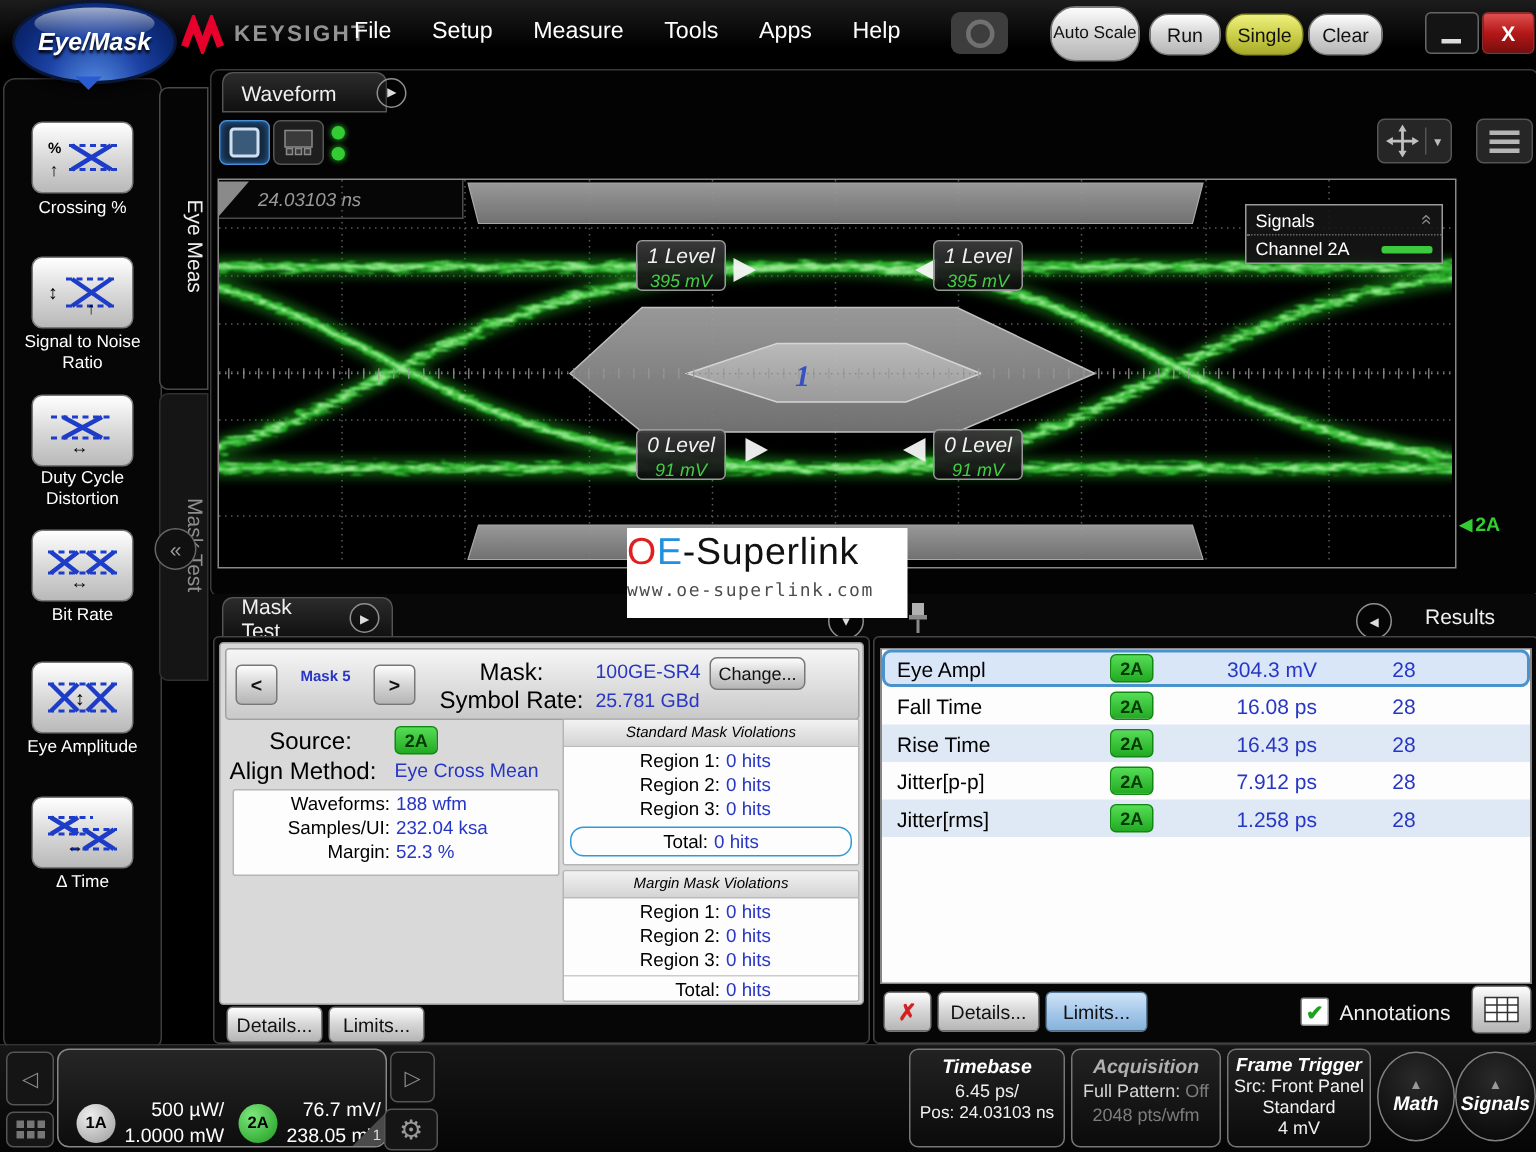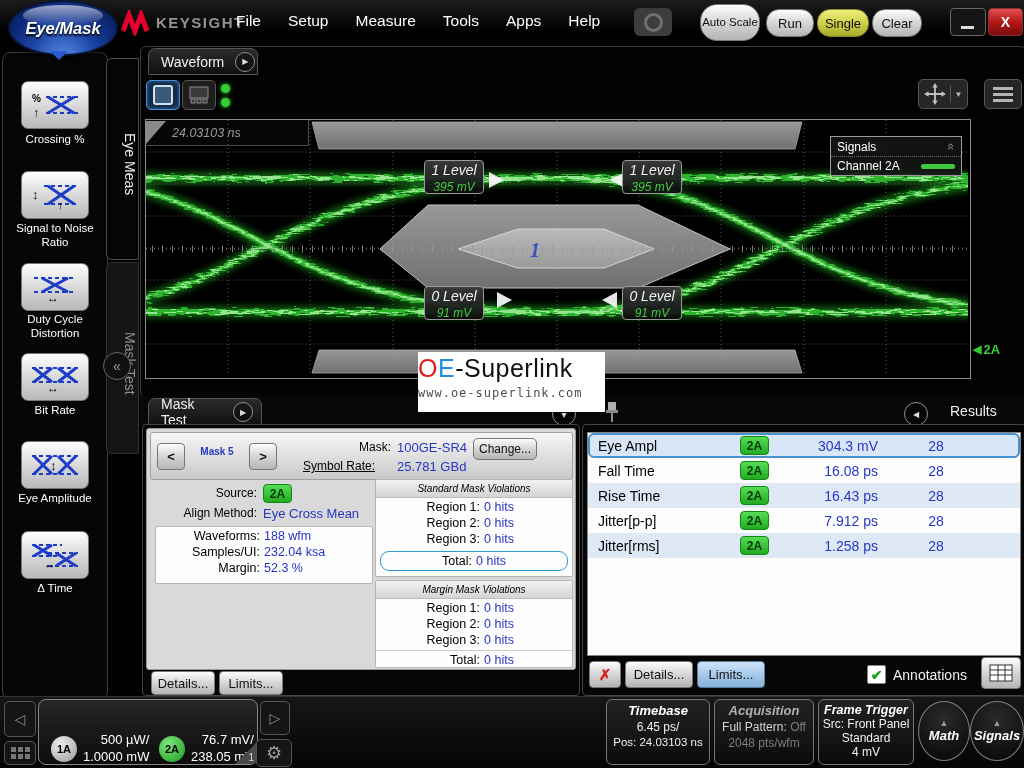--- a/index.html
+++ b/index.html
@@ -34,21 +34,21 @@
   
   .vtab{position:absolute;left:106px;width:33px;display:flex;align-items:flex-start;justify-content:center;
         writing-mode:vertical-rl;font-size:14px;padding-top:10px;box-sizing:border-box;}
   #vtab-eye{top:58px;height:202px;background:#050505;border:1px solid #4a4a4a;border-radius:6px 0 0 6px;color:#eee;}
   #vtab-mask{top:262px;height:192px;background:#151515;border:1px solid #303030;border-radius:6px 0 0 6px;color:#8f8f8f;}
   #collapse{left:103px;top:352px;width:26px;height:26px;border:1px solid #666;border-radius:50%;background:#101010;
         color:#999;font-size:14px;display:flex;align-items:center;justify-content:center;z-index:5;}
   
   #wavepanel{left:140px;top:46px;width:884px;height:350px;background:#030303;border:1px solid #3a3a3a;border-radius:6px;}
   .toptab{background:linear-gradient(#2b2b2b,#101010);border:1px solid #555;border-radius:7px 7px 0 0;
-        display:flex;align-items:center;color:#f0f0f0;font-size:14px;padding:0 8px 0 12px;box-sizing:border-box;gap:11px;}
+        display:flex;align-items:center;color:#f0f0f0;font-size:14px;padding:0 8px 0 12px;box-sizing:border-box;gap:27px;}
   .circlebtn{width:18px;height:18px;border:1px solid #909090;border-radius:50%;display:inline-flex;
         align-items:center;justify-content:center;color:#ddd;font-size:8px;flex:none;background:rgba(0,0,0,.3);}
   .toolbtn{position:absolute;height:28px;border-radius:5px;display:flex;align-items:center;justify-content:center;}
   
   #graph{left:145px;top:119px;width:824px;height:258px;border:1px solid #8a8a8a;background:#000;}
   .lvlbox{position:absolute;width:60px;height:34px;border:1px solid #9a9a9a;border-radius:4px;z-index:6;
         background:linear-gradient(rgba(60,60,60,.95),rgba(10,10,10,.95));text-align:center;line-height:1.25;padding-top:1px;box-sizing:border-box;}
   .lvlbox .t{font-size:14px;color:#f2f2f2;font-style:italic;}
   .lvlbox .v{font-size:12px;font-style:italic;color:#45cc45;}
   #tlabel{left:1px;top:1px;width:162px;height:25px;background:#060606;border-right:1px solid #4a4a4a;
@@ -64,21 +64,21 @@
   #watermark .url{font-family:"DejaVu Sans Mono",monospace;font-size:12px;color:#4d4d4d;letter-spacing:1px;margin-top:3px;}
   
   #tabrow2{left:140px;top:396px;width:884px;height:30px;background:#080808;}
   
   #maskpanel{left:142px;top:424px;width:436px;height:270px;background:#060606;border:1px solid #444;border-radius:4px;}
   #maskbody{position:absolute;left:3px;top:3px;width:428px;height:240px;background:#d9d9d9;border:1px solid #999;border-radius:3px;color:#000;}
   #maskhdr{position:absolute;left:3px;top:3px;width:421px;height:46px;background:linear-gradient(#f6f6f6,#c9c9c9);
         border:1px solid #a0a0a0;border-radius:3px;}
   .navbtn{position:absolute;width:26px;height:25px;font-size:13px;font-weight:bold;border-radius:4px;}
   .blue{color:#2736c4;}
-  .lab{color:#000;font-size:12px;position:absolute;text-align:right;}
+  .lab{color:#000;font-size:16px;position:absolute;text-align:center;}
   .val{position:absolute;font-size:13px;color:#2736c4;}
   .whitebox{position:absolute;background:#fdfdfd;border:1px solid #b5b5b5;border-radius:2px;}
   .vhead{height:17px;background:linear-gradient(#f2f2f2,#d4d4d4);border-bottom:1px solid #bbb;
         font-style:italic;font-size:10px;display:flex;align-items:center;justify-content:center;color:#000;}
   .vrow{height:16px;display:flex;font-size:12.5px;}
   .vrow .l{width:104px;text-align:right;color:#000;}
   .vrow .v{margin-left:4px;color:#2736c4;}
   .totalpill{margin:3px 4px 0 4px;border:1px solid #2e9bd6;border-radius:9px;height:18px;display:flex;
         align-items:center;justify-content:center;font-size:12.5px;gap:4px;}
   .smallbtn{position:absolute;height:22px;border-radius:4px;font-size:13px;}
@@ -401,21 +401,21 @@
 
   <div id="maskpanel" class="abs">
     <div id="maskbody">
       <div id="maskhdr">
         <div class="navbtn pillbtn" style="left:6px;top:10px;">&lt;</div>
         <span class="abs blue" style="left:38px;top:13px;width:56px;text-align:center;font-size:10px;font-weight:bold;">Mask 5</span>
         <div class="navbtn pillbtn" style="left:98px;top:10px;">&gt;</div>
         <span class="lab" style="left:140px;top:7px;width:100px;">Mask:</span>
         <span class="val" style="left:246px;top:7px;">100GE-SR4</span>
         <div class="smallbtn pillbtn" style="left:322px;top:5px;width:62px;height:20px;border-radius:5px;font-size:12px;">Change...</div>
-        <span class="lab" style="left:124px;top:26px;width:100px;text-decoration:underline;">Symbol Rate:</span>
+        <span class="lab" style="left:140px;top:26px;width:100px;">Symbol Rate:</span>
         <span class="val" style="left:246px;top:26px;">25.781 GBd</span>
       </div>
 
       <span class="lab" style="left:10px;top:57px;width:100px;">Source:</span>
       <span class="badge2a abs" style="left:116px;top:55px;">2A</span>
       <span class="lab" style="left:0px;top:77px;width:110px;">Align Method:</span>
       <span class="val" style="left:116px;top:77px;">Eye Cross Mean</span>
 
       <div class="whitebox" style="left:8px;top:97px;width:216px;height:56px;">
         <div class="vrow" style="margin-top:2px;">

